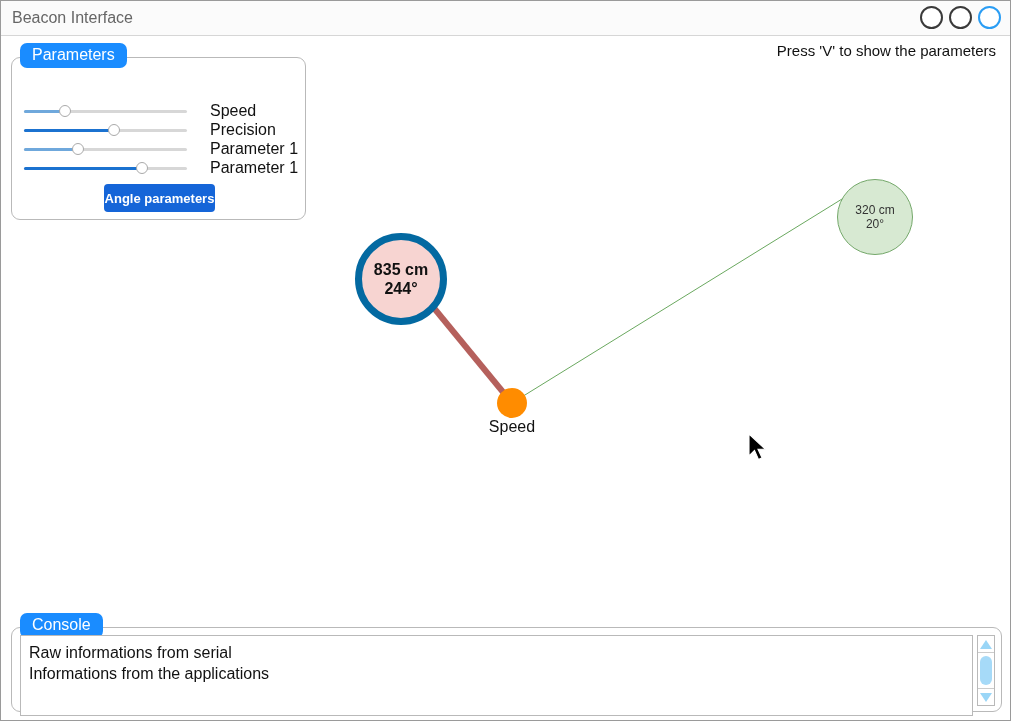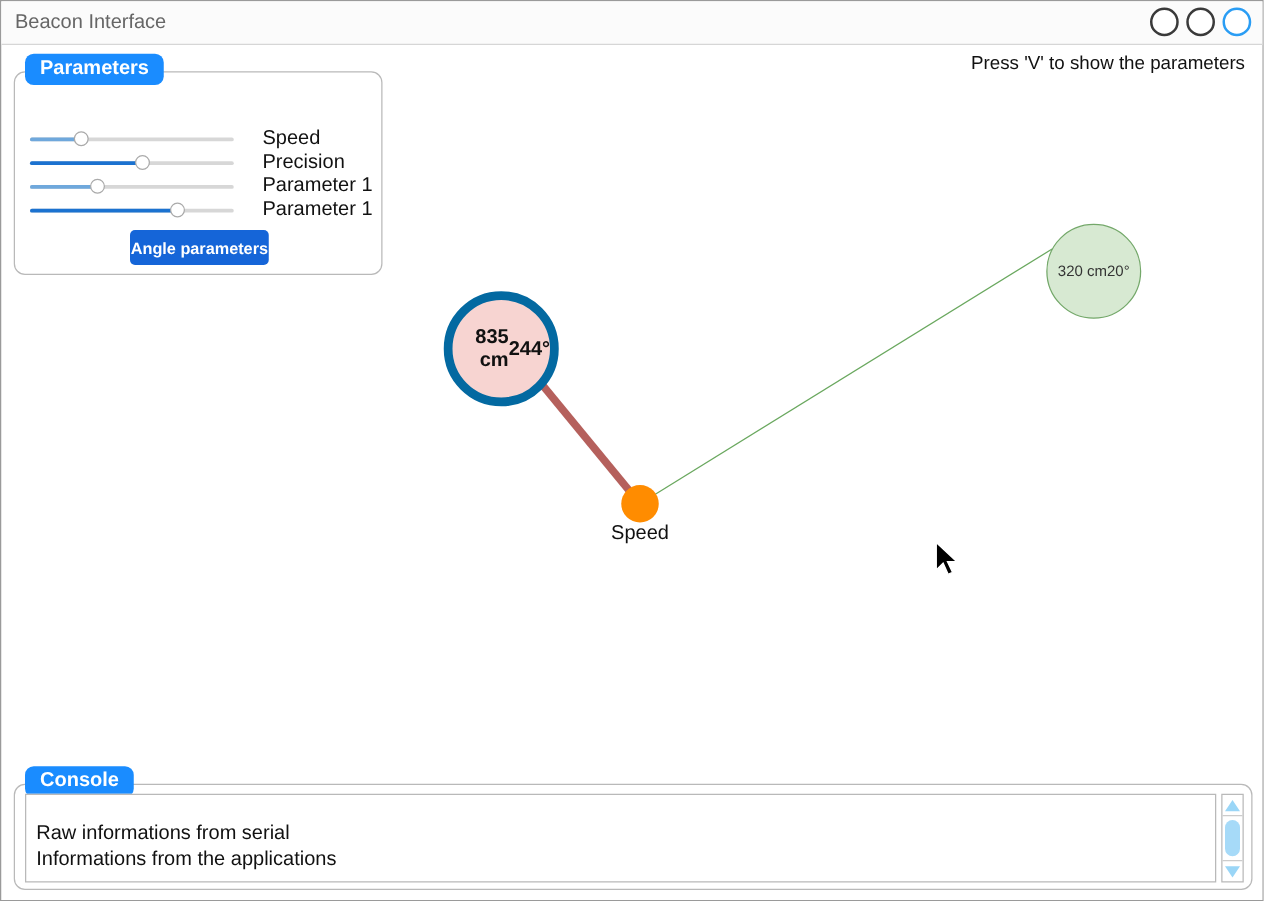--- a/index.html
+++ b/index.html
@@ -76,21 +76,21 @@
     background: #ffffff;
     box-sizing: border-box;
   }
   .group-tab {
     position: absolute;
     top: -15px;
     left: 8px;
     background: #1a8cff;
     color: #ffffff;
     font-size: 16px;
-    font-weight: bold;
+    font-weight: normal;
     padding: 4px 12px 5px 12px;
     border-radius: 7px;
     white-space: nowrap;
     line-height: 1;
   }
 
   
   #parameters-panel {
     left: 10px;
     top: 56px;
@@ -179,21 +179,21 @@
     top: 36px;
     width: 1011px;
     height: 578px;
     pointer-events: none;
   }
   .beacon-node {
     position: absolute;
     border-radius: 50%;
     box-sizing: border-box;
     display: flex;
-    flex-direction: row;
+    flex-direction: column;
     align-items: center;
     justify-content: center;
     text-align: right;
   }
   #beacon-red {
     left: 354px;
     top: 196px;
     width: 92px;
     height: 92px;
     background: #f7d4d1;
@@ -263,26 +263,26 @@
     left: 10px;
     top: 626px;
     width: 991px;
     height: 85px;
   }
   #console-textarea {
     position: absolute;
     left: 8px;
     top: 7px;
     width: 953px;
-    height: 71px;
+    height: 81px;
     border: 1px solid #b9b9b9;
     background: #ffffff;
     box-sizing: border-box;
     overflow: hidden;
-    padding: 20px 8px;
+    padding: 6px 8px;
   }
   .console-line {
     font-size: 16px;
     color: #111111;
     line-height: 21px;
     white-space: nowrap;
   }
   #console-scrollbar {
     position: absolute;
     right: 6px;

